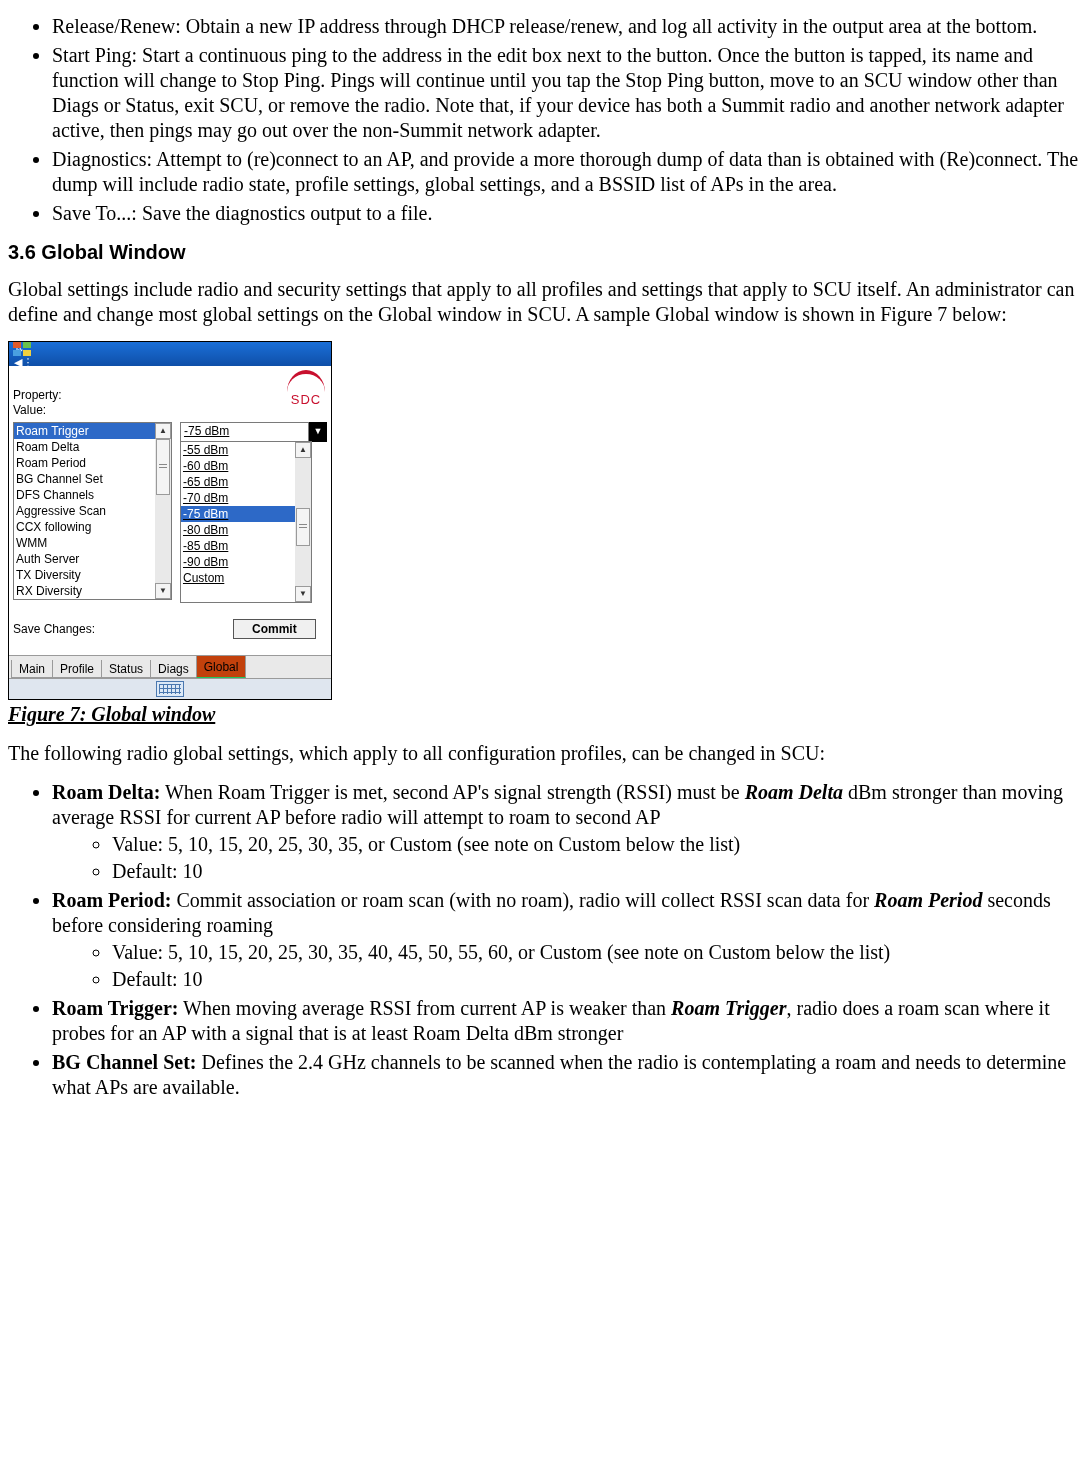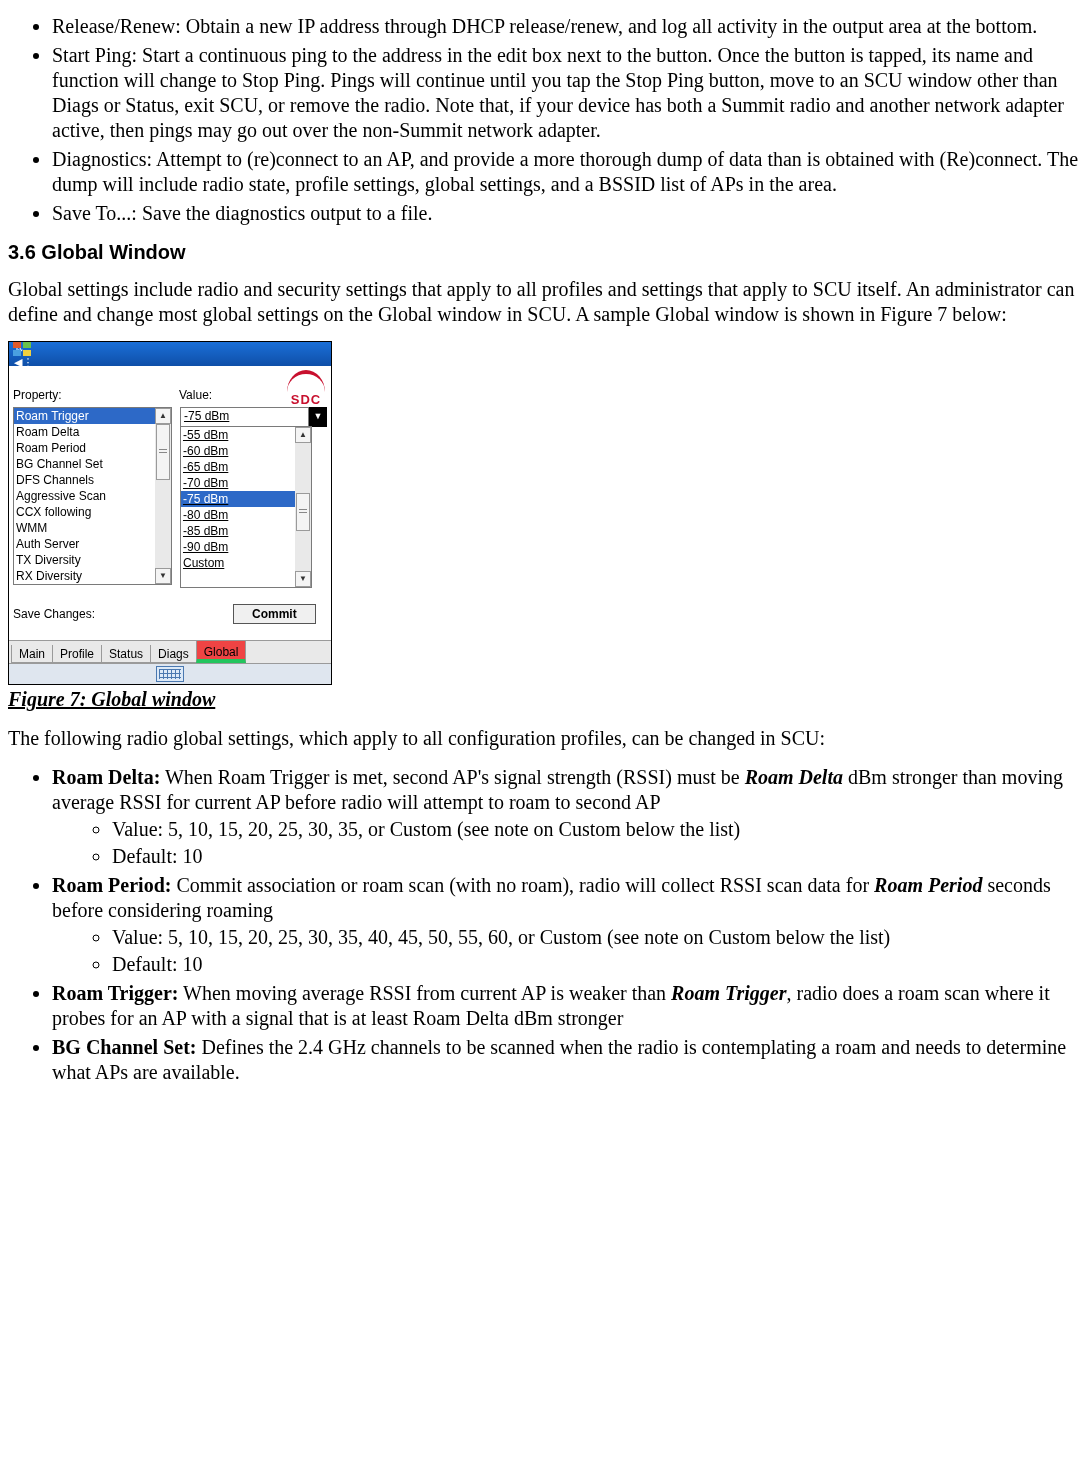--- a/index.html
+++ b/index.html
@@ -65,22 +65,22 @@
     background:#1a6fd8; border:1px solid #6faee8; font-size:11px; padding:0 3px; margin-left:4px; font-weight:bold;
   }
   .content { position: relative; background:#fff; }
   .logo {
     position:absolute; right:6px; top:4px; text-align:center;
   }
   .logo .swoosh {
     width:38px; height:18px; border-top:4px solid #c8102e; border-radius:50% 50% 0 0 / 100% 100% 0 0;
     margin: 0 auto;
   }
-  .logo .ltxt { color:#c8102e; font-weight:bold; font-size:13px; letter-spacing:1px; }
-  .labels { display:flex; padding: 22px 4px 4px 4px; }
+  .logo .ltxt { color:#c8102e; font-weight:normal; font-size:13px; letter-spacing:1px; }
+  .labels { display:flex; padding: 22px 4px 4px 4px; flex-direction: column; }
   .labels .lprop { width: 166px; }
   .listwrap { display:flex; padding: 0 4px 10px 4px; gap:8px; align-items:flex-start; }
   .listbox {
     border:1px solid #7a7a7a; background:#fff; position:relative;
     font-size:12px; line-height:16px; overflow:hidden;
   }
   .proplist { width:158px; height:176px; }
   .vallist  { width:130px; height:160px; }
   .listbox .row { padding: 0 2px; height:16px; white-space:nowrap; }
   .listbox .row.sel { background:#2d69c7; color:#fff; }
@@ -116,21 +116,21 @@
     border:1px solid #555; background:#f0f0f0; font-weight:bold; padding:2px 18px; font-size:12px;
   }
   .tabbar {
     display:flex; align-items:flex-end; border-top:1px solid #9a9a9a; background:#e9e9e9; height:22px; padding-left:2px;
   }
   .tab {
     border:1px solid #9a9a9a; border-top:none; background:#e9e9e9; padding:2px 7px 3px 7px;
     font-size:12px; margin-right:-1px; height:18px; box-sizing:border-box; position:relative; top:0;
   }
   .tab.active {
-    background:#ef4444; border-bottom:4px solid #22c55e; height:22px; padding-top:4px; top:0;
+    background:#c2410c; border-bottom:1px solid #22c55e; height:22px; padding-top:4px; top:0;
   }
   .kbbar {
     height:20px; background:#dfe6ef; border-top:1px solid #9a9a9a; display:flex; align-items:center; justify-content:center;
   }
   .kbicon {
     width:26px; height:14px; border:1px solid #4a78b0; background:#dce9f7; position:relative;
   }
   .kbicon::before {
     content:""; position:absolute; left:2px; right:2px; top:2px; bottom:2px;
     background: repeating-linear-gradient(90deg,#4a78b0 0 1px, transparent 1px 4px),

